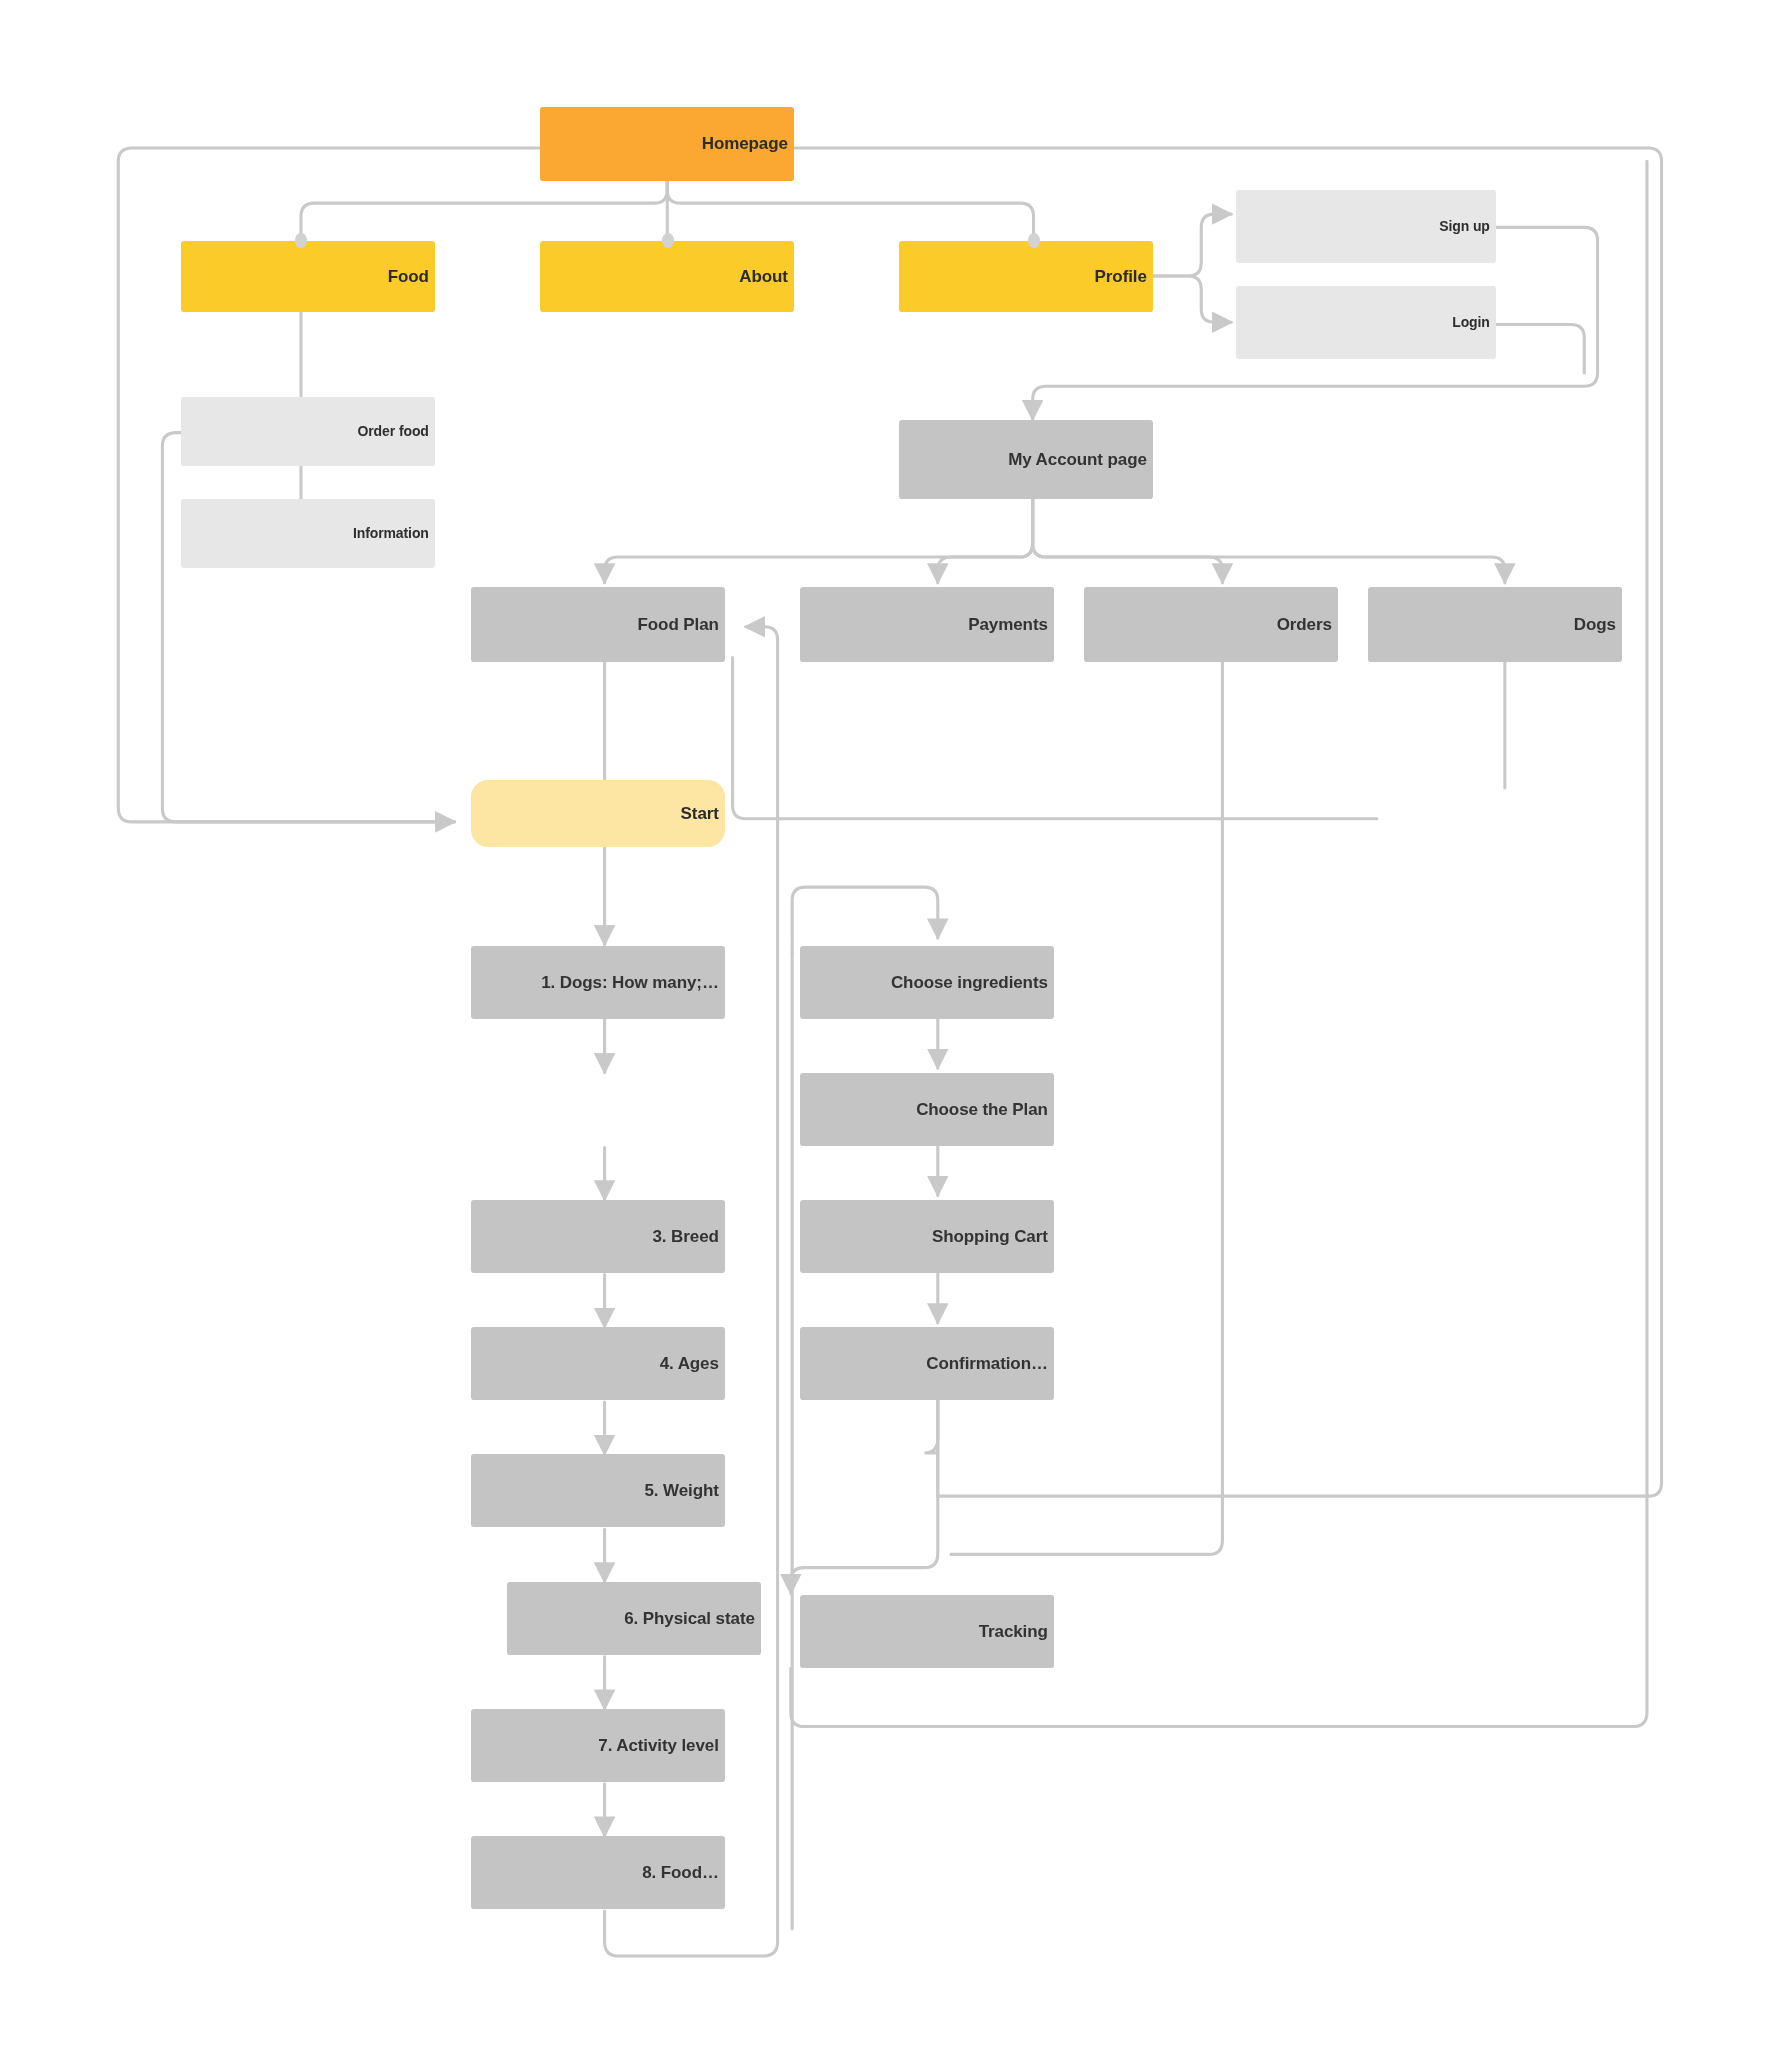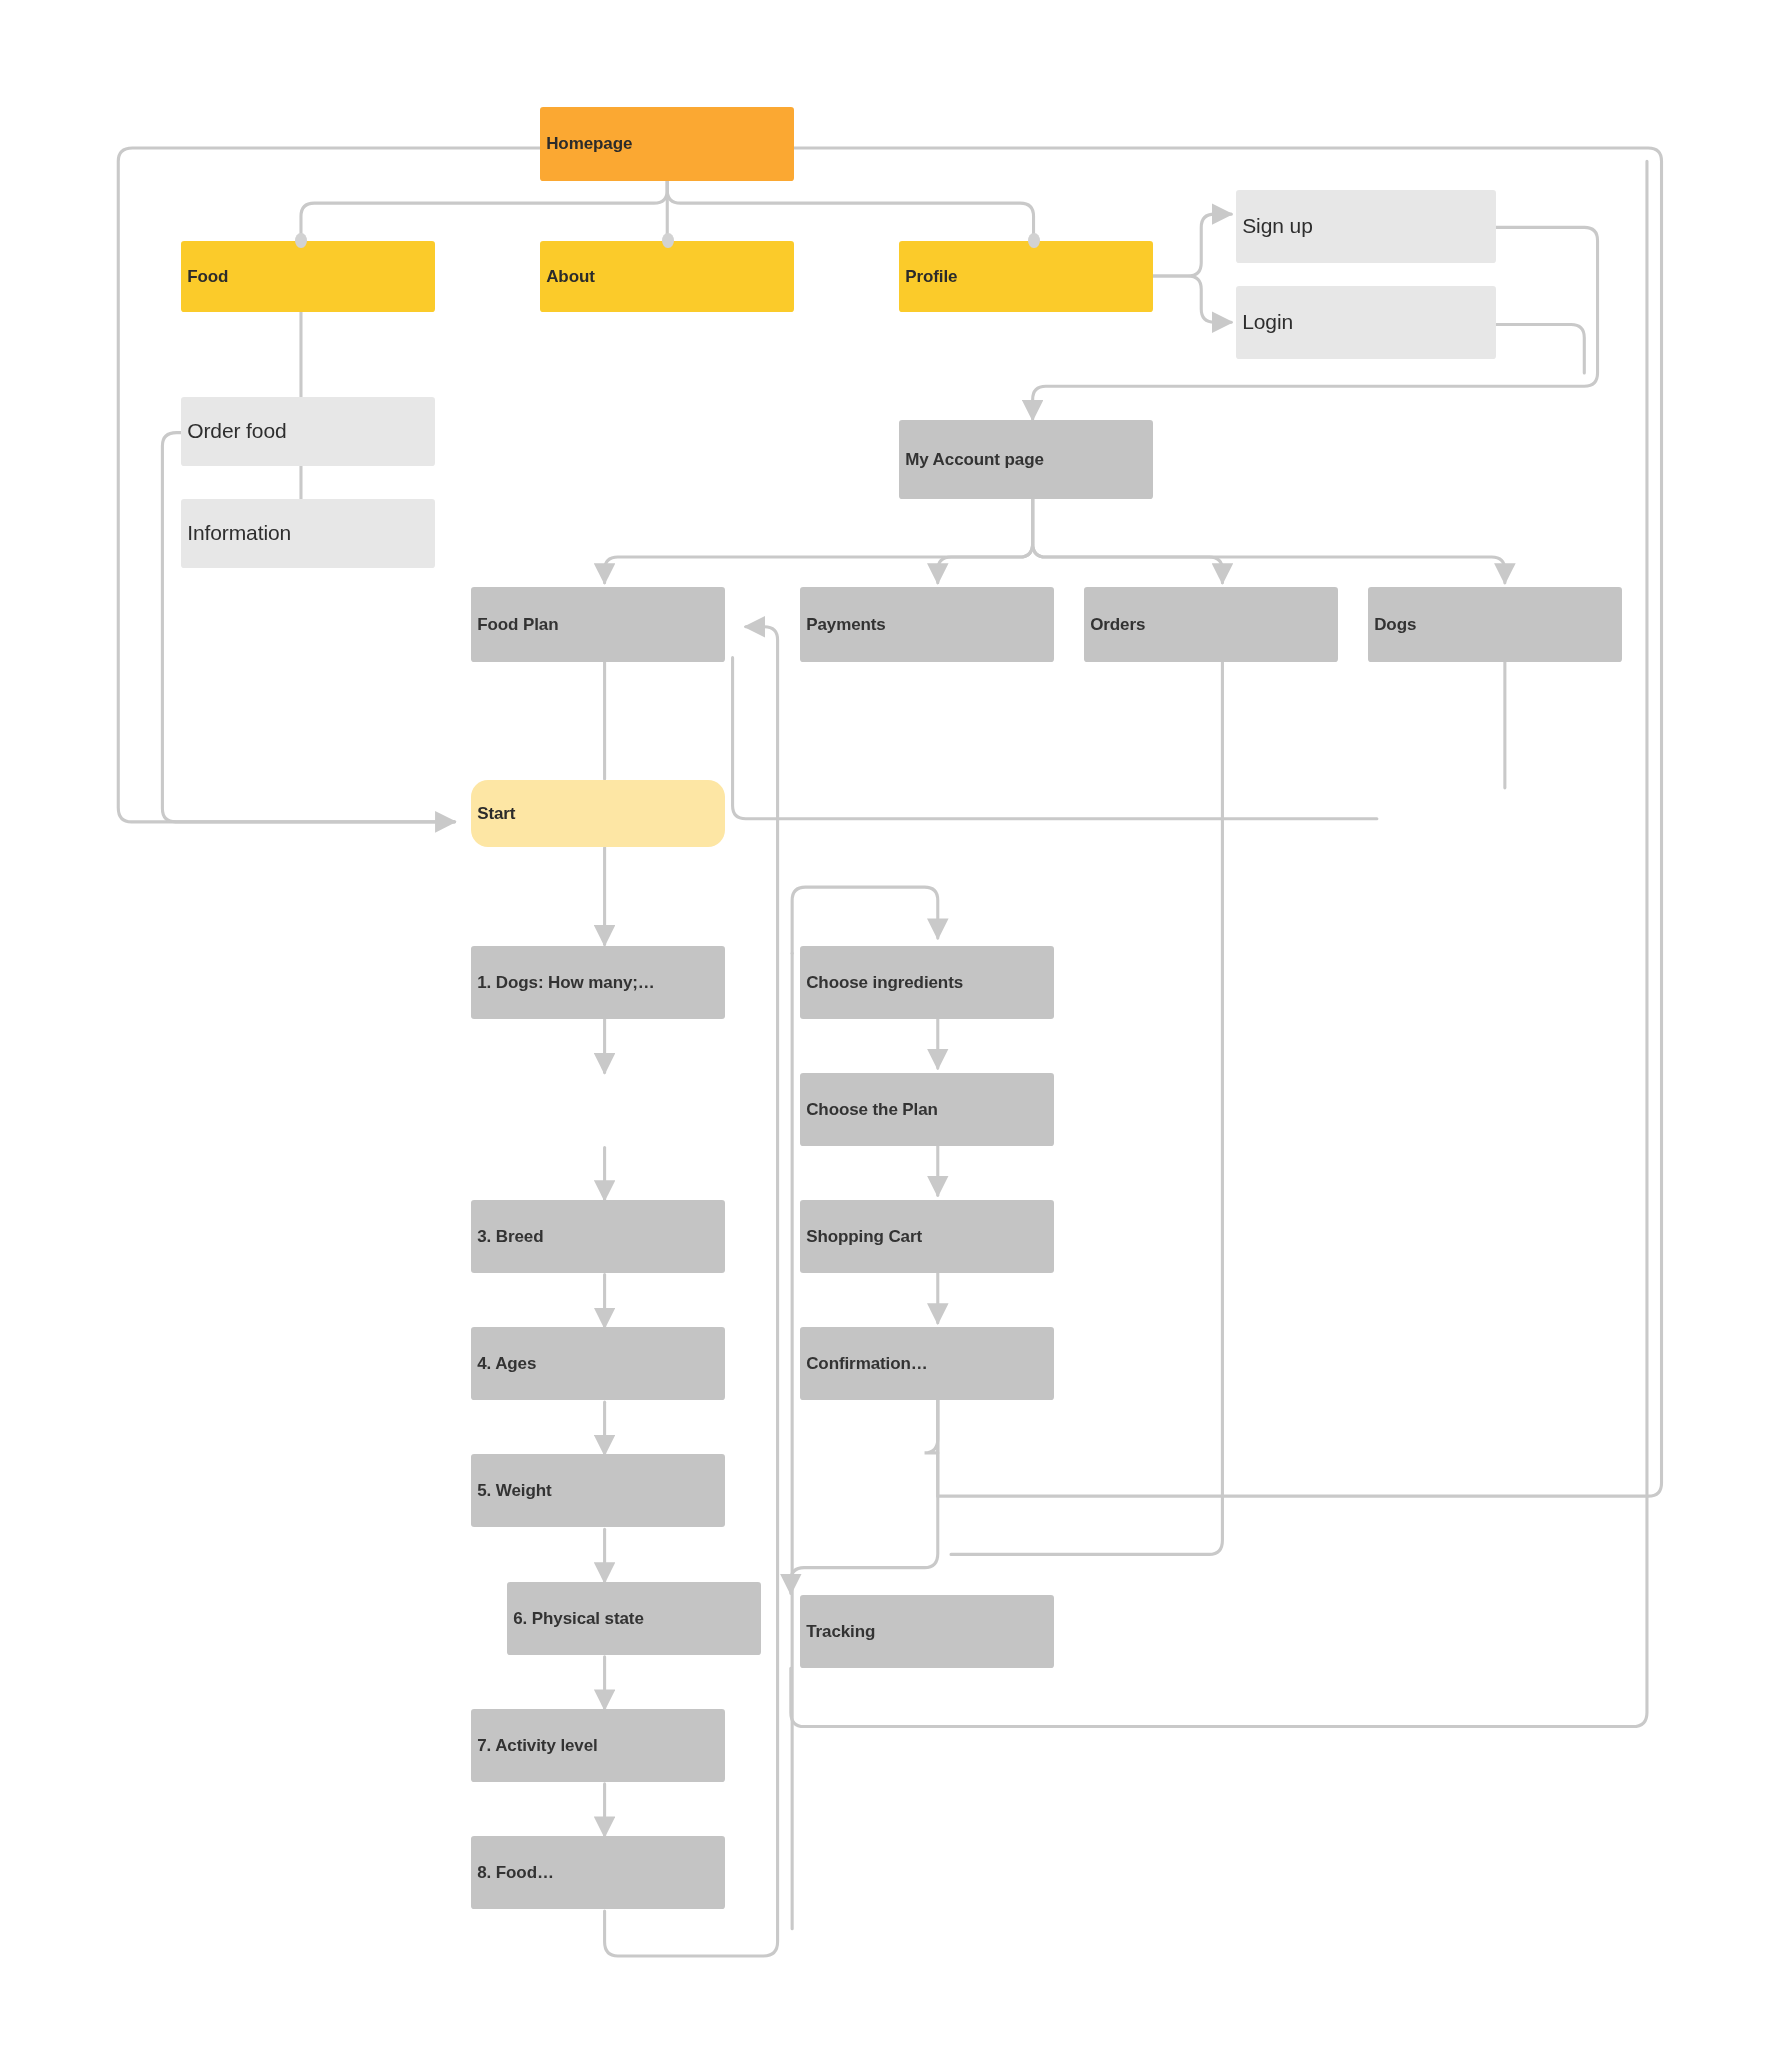--- a/index.html
+++ b/index.html
@@ -11,33 +11,33 @@
     overflow:hidden;
   }
   svg.wires{
     position:absolute;left:0;top:0;
     width:1782px;height:2066px;
     pointer-events:none;
   }
   .node{
     position:absolute;
     box-sizing:border-box;
-    display:flex;align-items:center;justify-content:flex-start;
+    display:flex;align-items:center;justify-content:flex-end;
     text-align:center;
     border-radius:3.1px;
     color:#2e2e2e;
     font-weight:700;
     letter-spacing:-0.1px;
     line-height:1.15;
     padding:0 6.2px;
     z-index:2;
   }
   .n-home{background:#FBA832;font-size:17px;color:#2b2b2b;}
   .n-main{background:#FBCB2A;font-size:17px;color:#2b2b2b;}
-  .n-light{background:#E7E7E7;font-size:21px;color:#2e2e2e;font-weight:400;}
+  .n-light{background:#E7E7E7;font-size:14px;color:#2e2e2e;font-weight:700;}
   .n-light-reg{background:#E7E7E7;font-size:17px;color:#2e2e2e;font-weight:400;}
   .n-mid{background:#C4C4C4;font-size:17px;color:#333333;}
   .n-start{background:#FDE6A4;font-size:17px;color:#2b2b2b;border-radius:17px;}
   .dot{
     position:absolute;
     width:11.5px;height:15px;
     background:#D2D2D2;
     border-radius:50%;
     z-index:3;
   }

